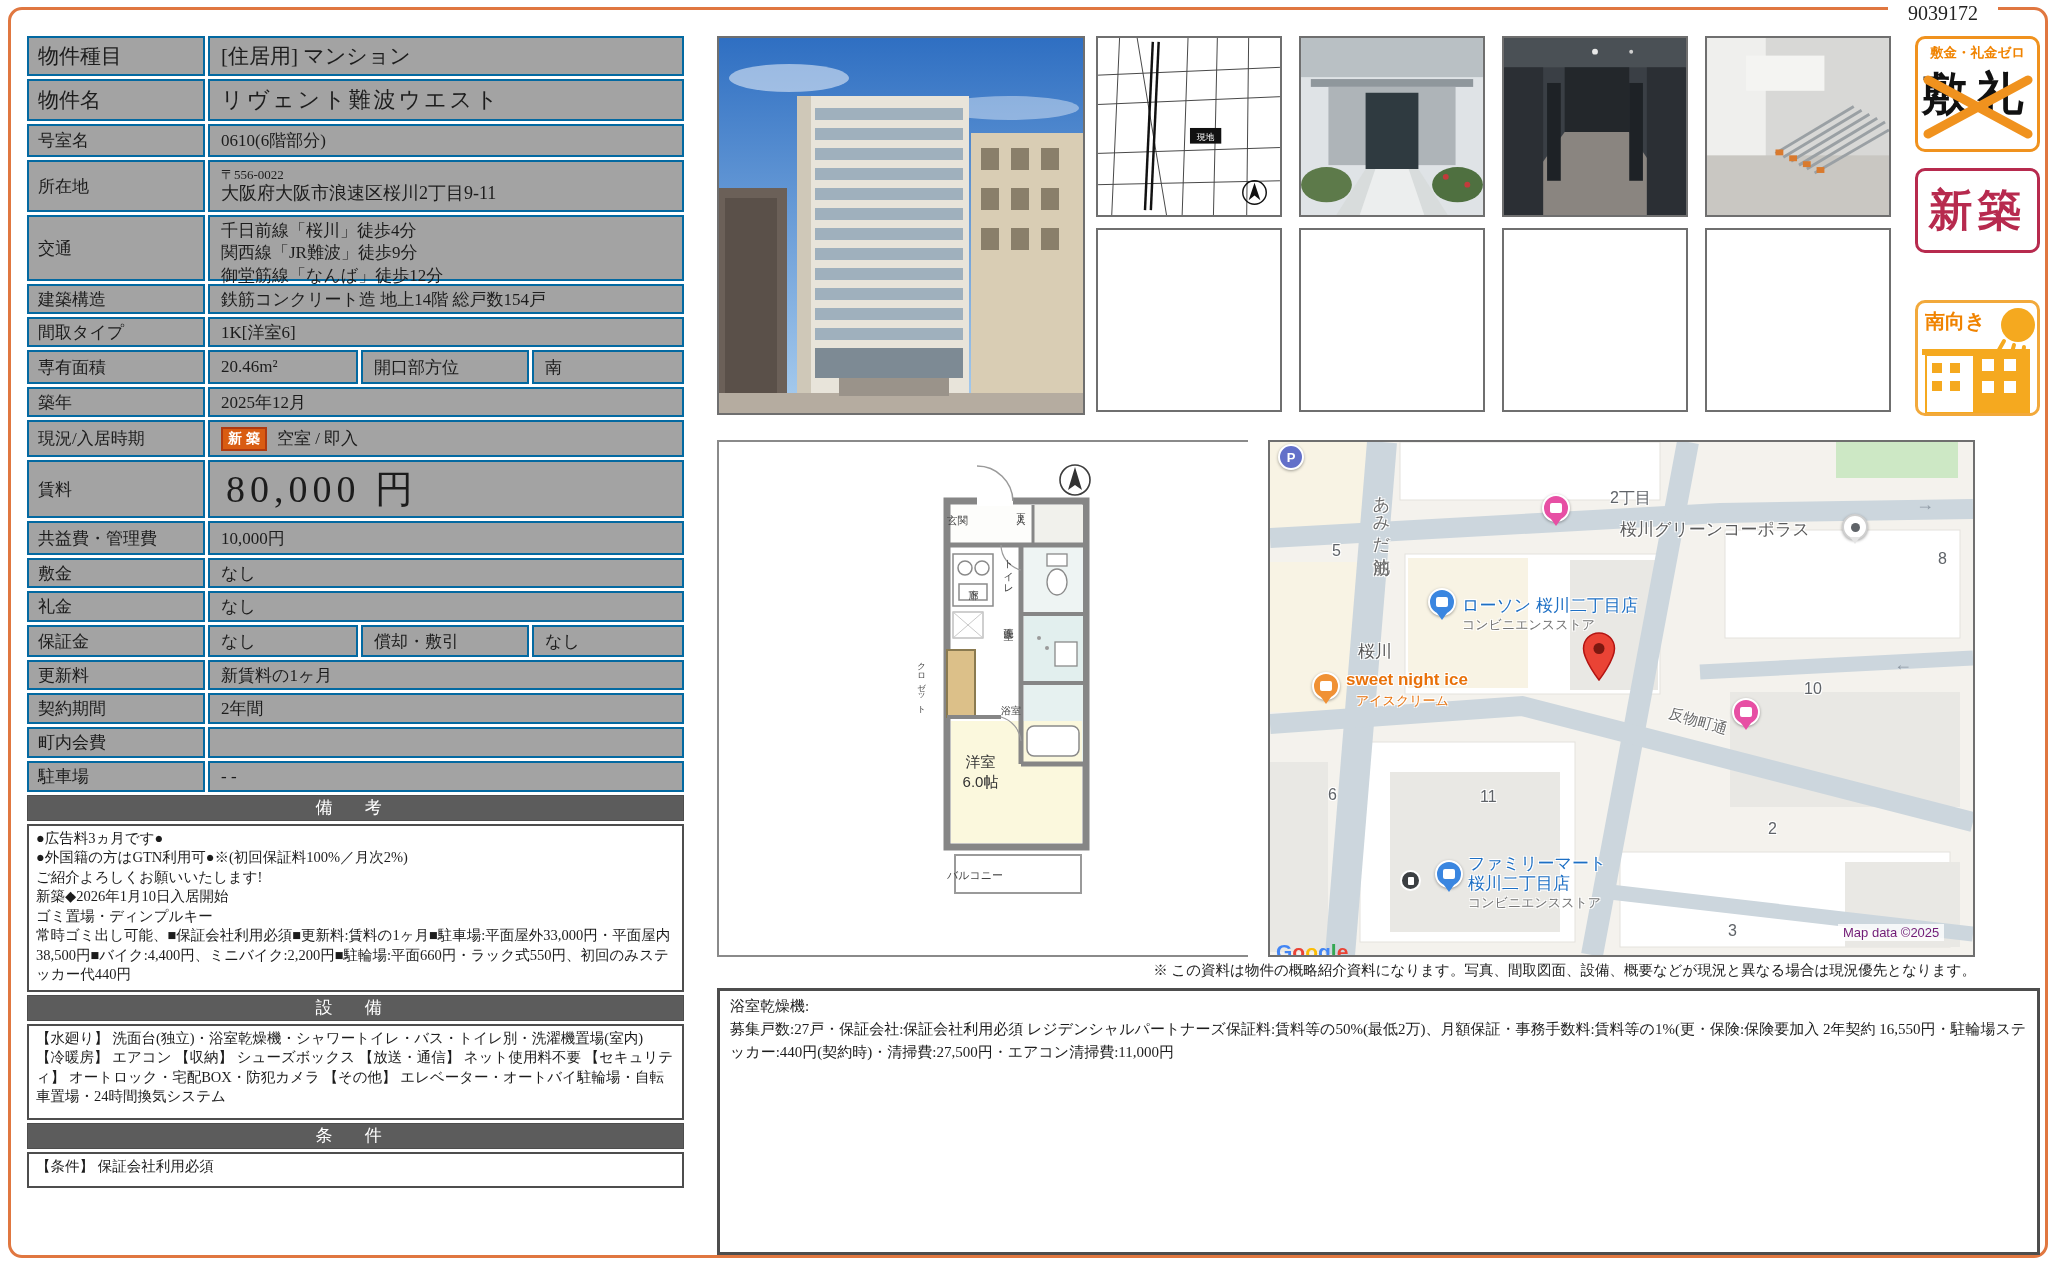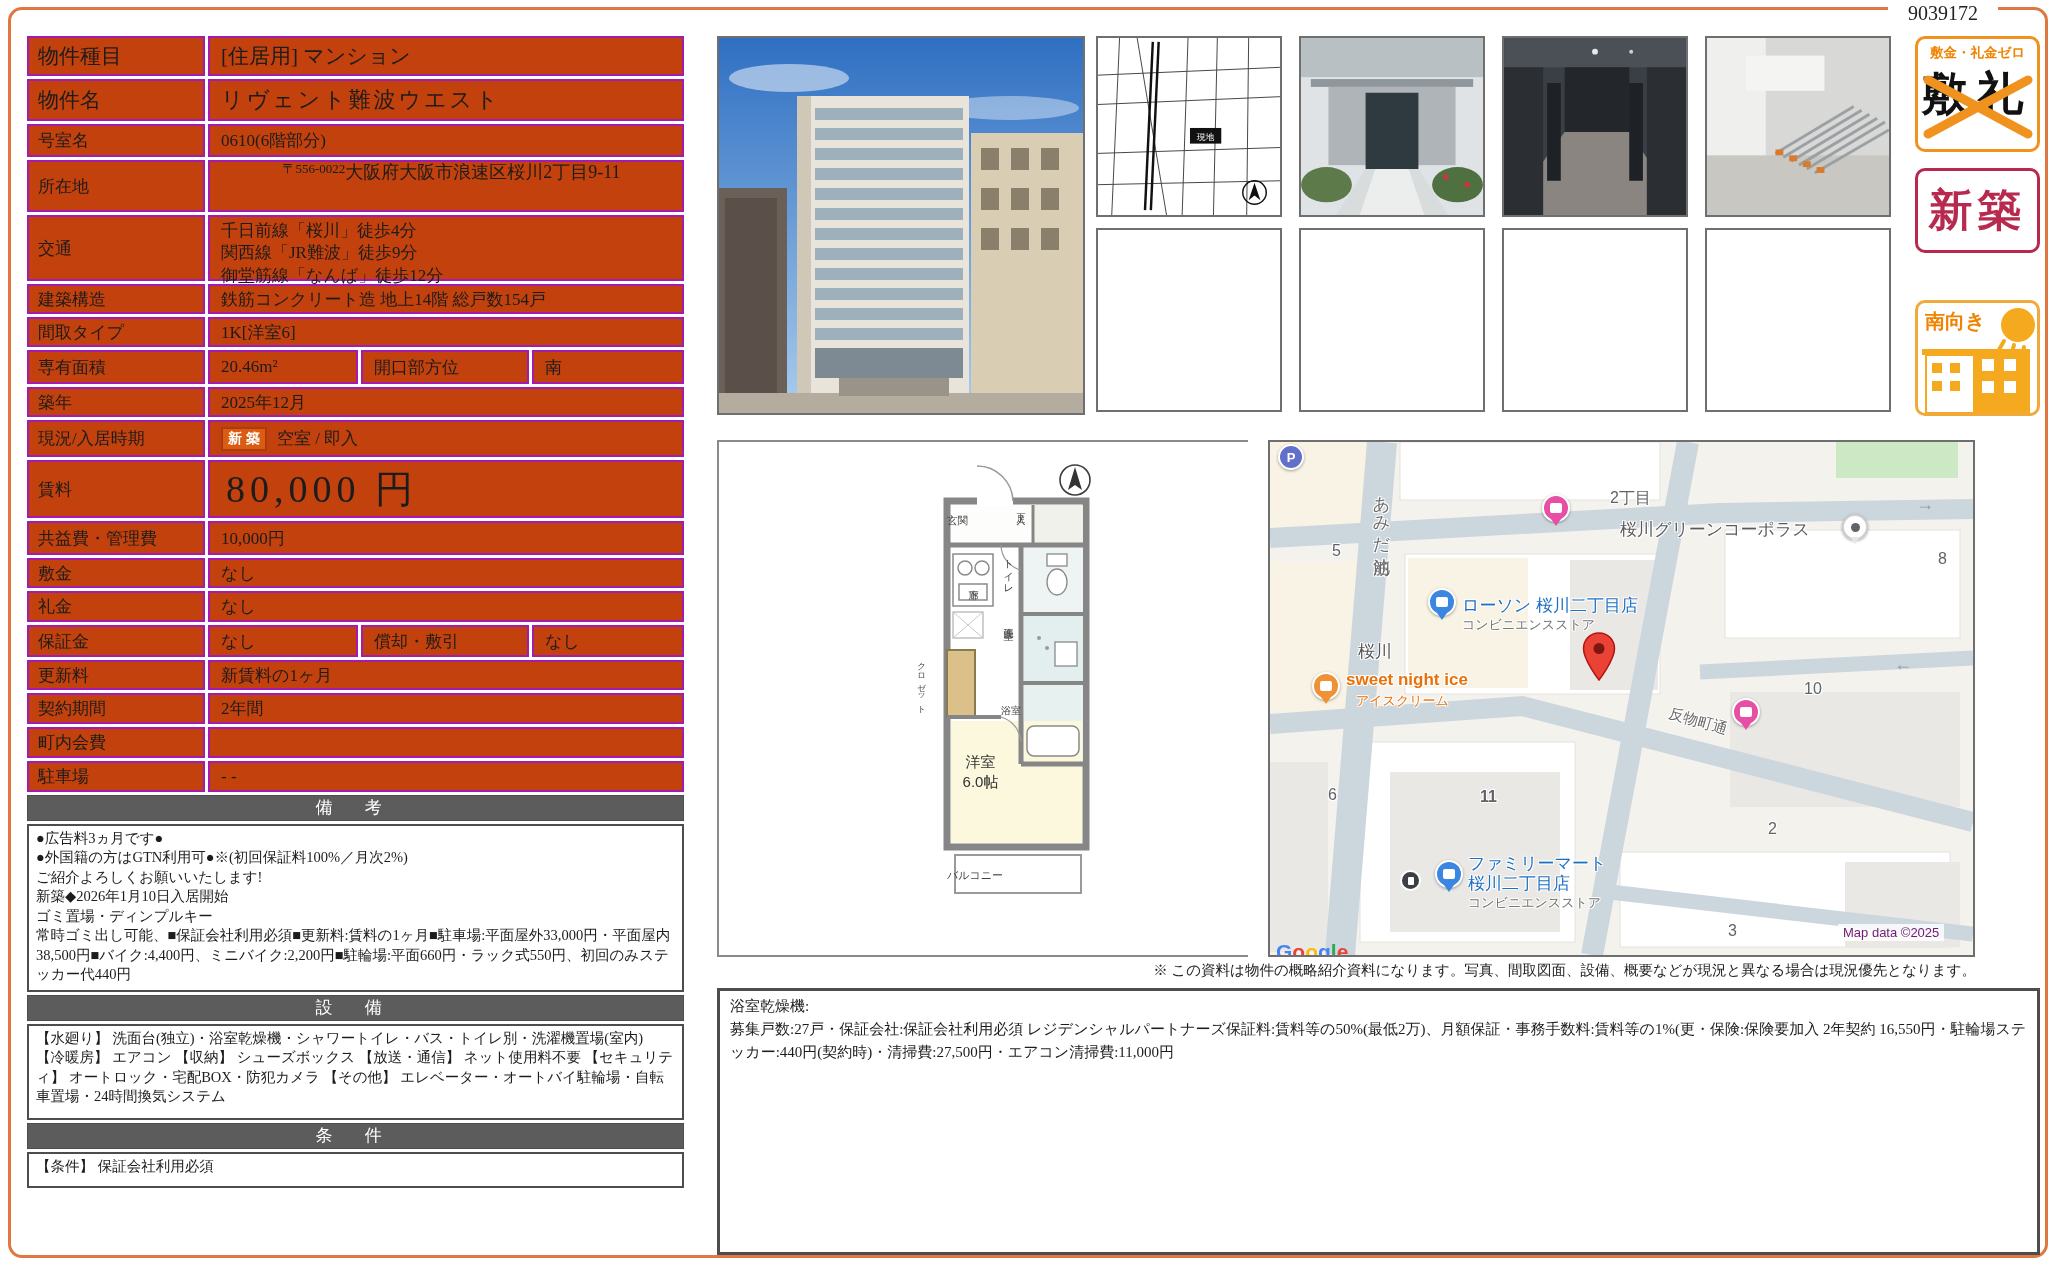--- a/index.html
+++ b/index.html
@@ -6,29 +6,29 @@
   .sheet{position:relative;width:2056px;height:1265px;background:#fff;overflow:hidden;
          font-family:"Liberation Serif","DejaVu Serif",serif;color:#1c1c1c;}
   .page-border{position:absolute;left:8px;top:7px;right:8px;bottom:7px;
                border:3px solid #e07740;border-radius:14px;pointer-events:none;}
   .doc-number{position:absolute;left:1888px;top:0;width:110px;height:26px;line-height:26px;
               text-align:center;background:#fff;font-size:20px;color:#222;z-index:5;}
 
   
   .ptable{position:absolute;left:27px;top:36px;width:657px;}
   .tr{display:flex;gap:3px;margin-bottom:3px;}
-  .cell{border:2px solid #a21caf;background:#c2410c;display:flex;align-items:center;box-sizing:border-box;}
+  .cell{border:2px solid #0369a1;background:#a3a3a3;display:flex;align-items:center;box-sizing:border-box;}
   .th{width:178px;padding-left:9px;font-size:17px;}
   .td{flex:1;padding-left:11px;font-size:17px;}
   .th2{width:168px;padding-left:11px;font-size:17px;}
   .td1{width:150px;padding-left:11px;font-size:17px;flex:none;}
   .big{font-size:21px;}
   .name-val{font-size:22px;letter-spacing:3px;}
   .multiline{align-items:flex-start;padding-top:3px;white-space:pre-line;line-height:1.32;}
-  .zipaddr{flex-direction:row;align-items:flex-start;justify-content:center;line-height:1.15;}
+  .zipaddr{flex-direction:column;align-items:flex-start;justify-content:center;line-height:1.15;}
   .zip{font-size:13px;}
   .addr{font-size:18px;}
   .rent-val{font-size:38px;letter-spacing:5px;padding-left:16px;}
   .status-badge{display:inline-block;background:#d95c12;border:2px solid #b03a10;color:#fff;
                 font-size:14px;font-weight:bold;padding:1px 5px;margin-right:10px;
                 font-family:"Liberation Sans",sans-serif;}
   .sec-head{background:#5c5c5c;color:#fff;text-align:center;font-size:17px;letter-spacing:14px;
             height:24px;line-height:24px;margin-bottom:3px;border:1px solid #4d4d4d;}
   .sec-body{border:2px solid #4d4d4d;background:#fff;font-size:14.5px;line-height:1.34;
             padding:3px 7px;white-space:pre-line;margin-bottom:3px;box-sizing:border-box;}
@@ -474,21 +474,21 @@
     <span class="m-label halo" style="left:398px;top:270px;font-size:15px;transform:rotate(16deg);color:#6b6b6b;">反物町通</span>
     <span class="m-label halo" style="left:88px;top:198px;font-size:17px;color:#555;">桜川</span>
     <span class="m-label halo" style="left:350px;top:76px;font-size:17px;color:#5a5a5a;">桜川グリーンコーポラス</span>
     <span class="m-label" style="left:646px;top:52px;font-size:18px;color:#8f9aa5;">→</span>
     <span class="m-label" style="left:624px;top:212px;font-size:18px;color:#8f9aa5;">←</span>
 
     <span class="m-label halo" style="left:62px;top:100px;font-size:16px;">5</span>
     <span class="m-label halo" style="left:668px;top:108px;font-size:16px;">8</span>
     <span class="m-label halo" style="left:534px;top:238px;font-size:16px;">10</span>
     <span class="m-label halo" style="left:58px;top:344px;font-size:16px;">6</span>
-    <span class="m-label halo" style="left:210px;top:346px;font-size:16px;font-weight:bold;">11</span>
+    <span class="m-label halo" style="left:210px;top:346px;font-size:16px;">11</span>
     <span class="m-label halo" style="left:498px;top:378px;font-size:16px;">2</span>
     <span class="m-label halo" style="left:458px;top:480px;font-size:16px;">3</span>
 
     <div class="pin pin-purple" style="left:8px;top:2px;">
         <span>P</span>
       </div>
     <div class="pin pin-pink" style="left:272px;top:52px;">
         <span class="pin-glyph"></span>
       </div>
     <div class="pin pin-white" style="left:572px;top:72px;">

